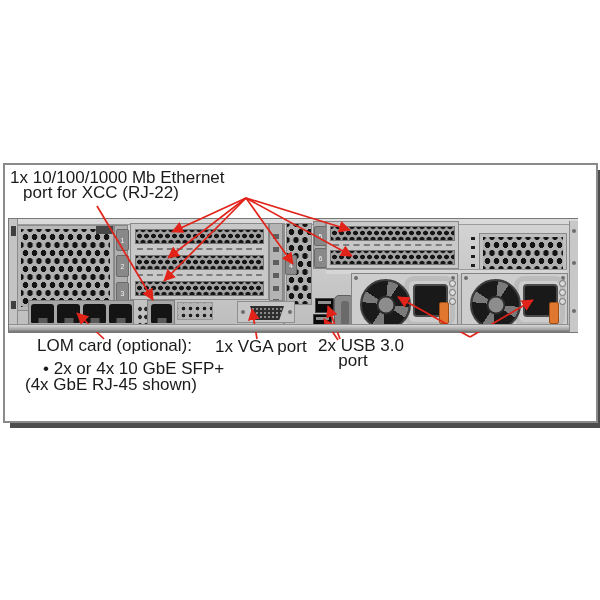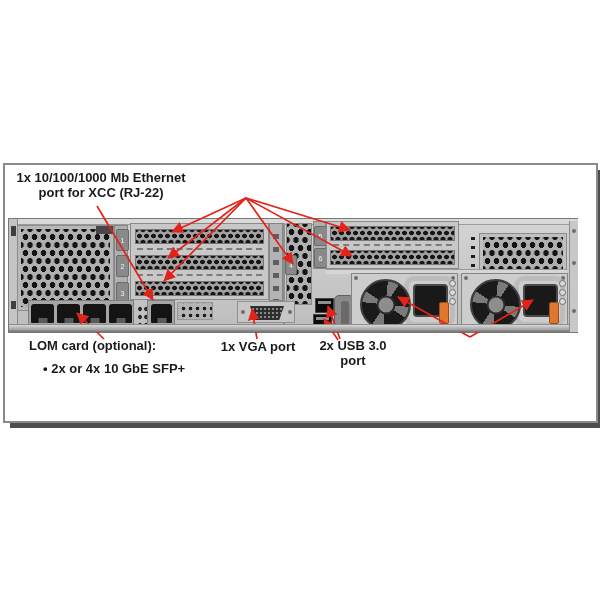--- a/index.html
+++ b/index.html
@@ -2,21 +2,21 @@
 <html><head>
 <meta charset="utf-8">
 <style>
   html,body{margin:0;padding:0;background:#ffffff;}
   .stage{position:relative;width:600px;height:600px;background:#ffffff;overflow:hidden;
          font-family:"Liberation Sans",sans-serif;color:#1a1a1a;}
   
   .figure-frame{position:absolute;left:3px;top:163px;width:591px;height:256px;
                 border:2px solid #8a8a8a;background:#ffffff;box-shadow:6px 6px 0 -1px #4d4d4d;}
   
-  .lbl{position:absolute;font-size:13px;line-height:15px;white-space:nowrap;font-weight:bold;}
+  .lbl{position:absolute;font-size:17px;line-height:15px;white-space:nowrap;}
   .ctr{text-align:center;}
   
   .server{position:absolute;left:8px;top:218px;width:570px;height:115px;
           background:linear-gradient(#d4d4d4,#bdbdbd);border:1px solid #787878;box-sizing:border-box;}
   .part{position:absolute;box-sizing:border-box;}
   .hex{background-color:#b0b0b0;
        background-image:radial-gradient(circle,#141414 2.7px,transparent 3.1px),
                         radial-gradient(circle,#141414 2.7px,transparent 3.1px);
        background-size:9px 16px;background-position:0 0,4.5px 8px;}
   .hexsm{background-color:#a2a2a2;
@@ -218,22 +218,23 @@
     </g>
   </svg>
 
   <div class="lbl ctr" style="left:10px;top:170px;width:182px;">
     <div>1x 10/100/1000 Mb Ethernet</div>
     <div>port for XCC (RJ-22)</div>
   </div>
 
 
   <div class="lbl" style="left:25px;top:338px;width:190px;line-height:15.4px;">
-    <div style="margin-left:4px;">LOM card (optional):</div>
+    <div style="margin-left:12px;">LOM card (optional):</div>
     <div style="margin-left:18px;margin-top:8px;">• 2x or 4x 10 GbE SFP+</div>
+    <div>(4x GbE RJ-45 shown)</div>
   </div>
 
   <div class="lbl ctr" style="left:215px;top:339px;width:86px;">
     <div>1x VGA port</div>
   </div>
 
   <div class="lbl ctr" style="left:318px;top:338px;width:70px;">
     <div>2x USB 3.0</div>
     <div>port</div>
   </div>

